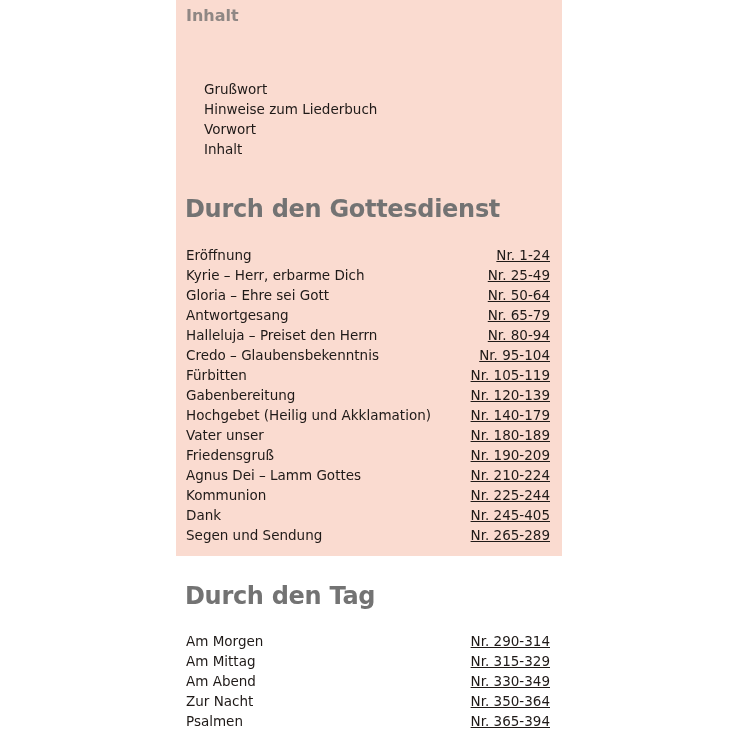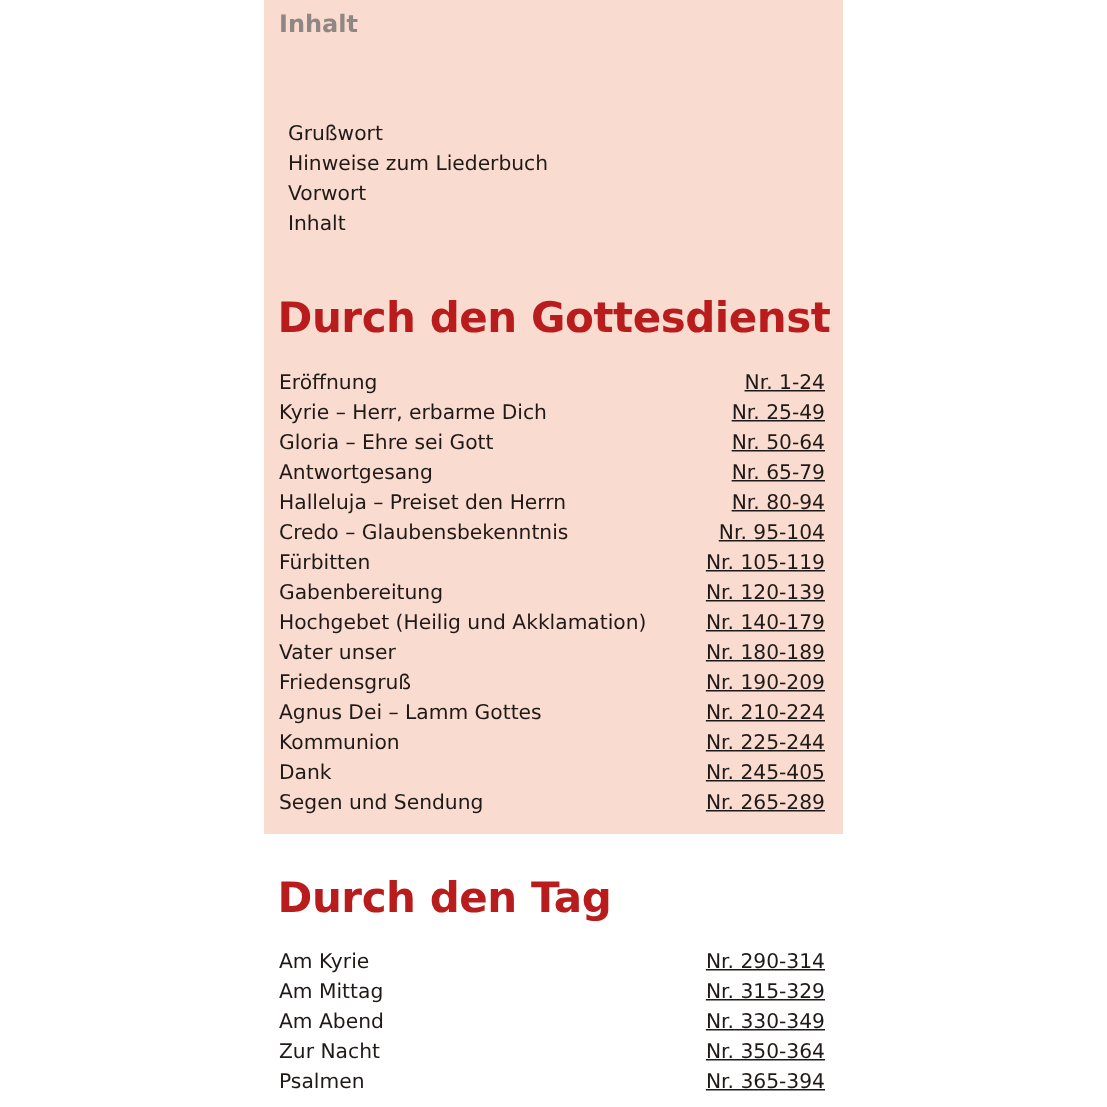--- a/index.html
+++ b/index.html
@@ -8,25 +8,25 @@
       position: absolute; left: 176px; top: 0; width: 386px; height: 556px;
       background: #fadbd0;
       font-family: "DejaVu Sans", sans-serif;
       color: #1f1a18;
     }
     .header {
       position: absolute; left: 10px; top: 6px;
       font-size: 16px; font-weight: bold; color: #8f8784;
       font-family: "DejaVu Sans", sans-serif;
     }
-    .front-list { position: absolute; left: 16px; top: 79px; }
+    .front-list { position: absolute; left: 28px; top: 79px; }
     .front-list div, .row { font-size: 13.5px; line-height: 20px; height: 20px; white-space: nowrap; }
     .section-title {
       position: absolute; left: 9px;
-      font-size: 28px; font-weight: bold; color: #b91c1c;
+      font-size: 24px; font-weight: bold; color: #737373;
       font-family: "DejaVu Sans", sans-serif; letter-spacing: -0.3px;
     }
     .section { position: absolute; left: 10px; width: 364px; }
     .row { display: flex; justify-content: space-between; }
     .row .nr { width: 82px; text-align: right; text-decoration: underline; }
   </style>
 </head>
 <body>
 
 <div class="page">
@@ -99,21 +99,21 @@
       </div>
       <div class="row">
         <span>Segen und Sendung</span>
         <span class="nr">Nr. 265-289</span>
       </div>
     </div>
 
   <div class="section-title" style="top:582px;">Durch den Tag</div>
   <div class="section" id="sec1" style="top:631px;">
       <div class="row">
-        <span>Am Kyrie</span>
+        <span>Am Morgen</span>
         <span class="nr">Nr. 290-314</span>
       </div>
       <div class="row">
         <span>Am Mittag</span>
         <span class="nr">Nr. 315-329</span>
       </div>
       <div class="row">
         <span>Am Abend</span>
         <span class="nr">Nr. 330-349</span>
       </div>

